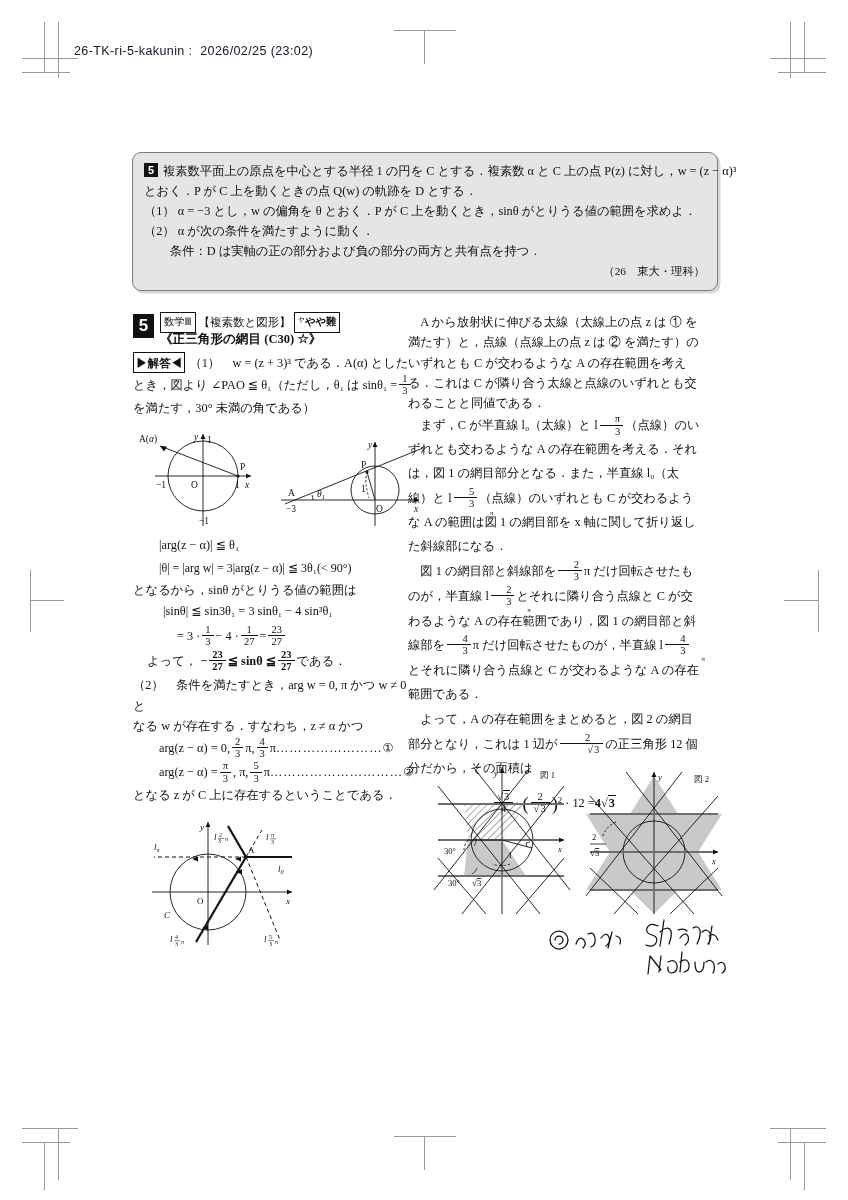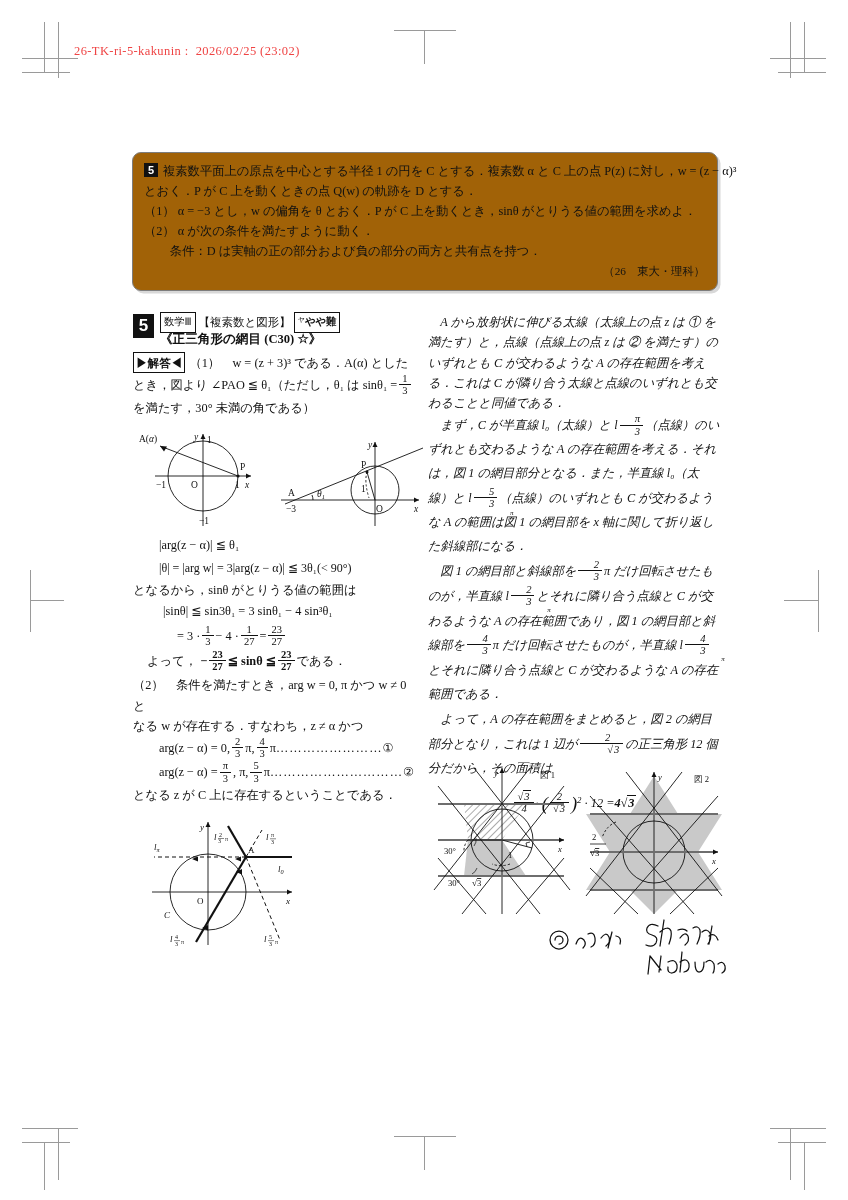--- a/index.html
+++ b/index.html
@@ -5,26 +5,26 @@
   html,body{margin:0;padding:0;background:#fff;}
   body{width:848px;height:1200px;position:relative;overflow:hidden;
        font-family:"Liberation Serif","DejaVu Serif",serif;color:#111;}
 
   
   .cmark{position:absolute;background:#9a9a9a;}
   .cmark.h{height:1px;}
   .cmark.v{width:1px;}
 
   
-  .pghead{position:absolute;left:74px;top:44px;font-family:Liberation Serif, serif;
-          font-size:12.5px;letter-spacing:.4px;white-space:pre;color:#ef4444;}
+  .pghead{position:absolute;left:74px;top:44px;font-family:Liberation Sans, sans-serif;
+          font-size:12.5px;letter-spacing:.4px;white-space:pre;color:#0f172a;}
 
   
   .probbox{position:absolute;left:132px;top:152px;width:586px;
-           border:1.4px solid #7d7d7d;border-radius:9px;background:#a16207;
+           border:1.4px solid #7d7d7d;border-radius:9px;background:#e5e5e5;
            box-shadow:2.5px 2.5px 0 0 #d8d8d8;
            padding:9px 12px 10px 11px;box-sizing:border-box;}
   .probline{font-size:12.3px;line-height:1.62;white-space:nowrap;}
   .qnum{display:inline-block;background:#111;color:#fff;font-weight:bold;
         font-size:11px;width:14px;height:14px;line-height:14px;text-align:center;
         vertical-align:1px;margin-right:5px;font-family:"Liberation Sans",sans-serif;}
   .src{float:right;font-size:11.3px;}
 
   
   .secrow{position:absolute;left:133px;top:312px;width:290px;}
@@ -32,21 +32,21 @@
           font-family:"Liberation Sans",sans-serif;font-weight:bold;font-size:17px;
           text-align:center;line-height:24px;}
   .tagline{position:absolute;left:27px;top:0px;font-size:11.5px;white-space:nowrap;}
   .tag{display:inline-block;border:1.1px solid #111;padding:3px 3px;font-size:10.3px;
        font-family:"Liberation Sans",sans-serif;line-height:1.25;vertical-align:1px;}
   .tagdark{background:#fff;}
   .subtitle{position:absolute;left:27px;top:19px;font-size:12.6px;font-weight:bold;white-space:nowrap;}
 
   
   .colL{position:absolute;left:133px;top:352px;width:288px;}
-  .colR{position:absolute;left:428px;top:312px;width:292px;font-style:italic;}
+  .colR{position:absolute;left:408px;top:312px;width:292px;}
   .tx{font-size:12.3px;line-height:1.65;}
   .ind{text-indent:1em;}
   .ans-badge{display:inline-block;border:1.2px solid #111;font-weight:bold;font-size:11.6px;
              padding:0 2px;margin-right:4px;font-family:"Liberation Sans",sans-serif;}
   .eq{font-size:12.3px;line-height:1.9;margin-left:26px;}
   .eqc{font-size:12.3px;line-height:1.95;text-align:center;}
   .frac{display:inline-block;vertical-align:-0.48em;text-align:center;font-size:.86em;line-height:1.05;margin:0 2px;}
   .frac .nu{display:block;padding:0 3px;border-bottom:1px solid #111;}
   .frac .de{display:block;padding:0 3px;}
   .sq{display:inline-block;}

